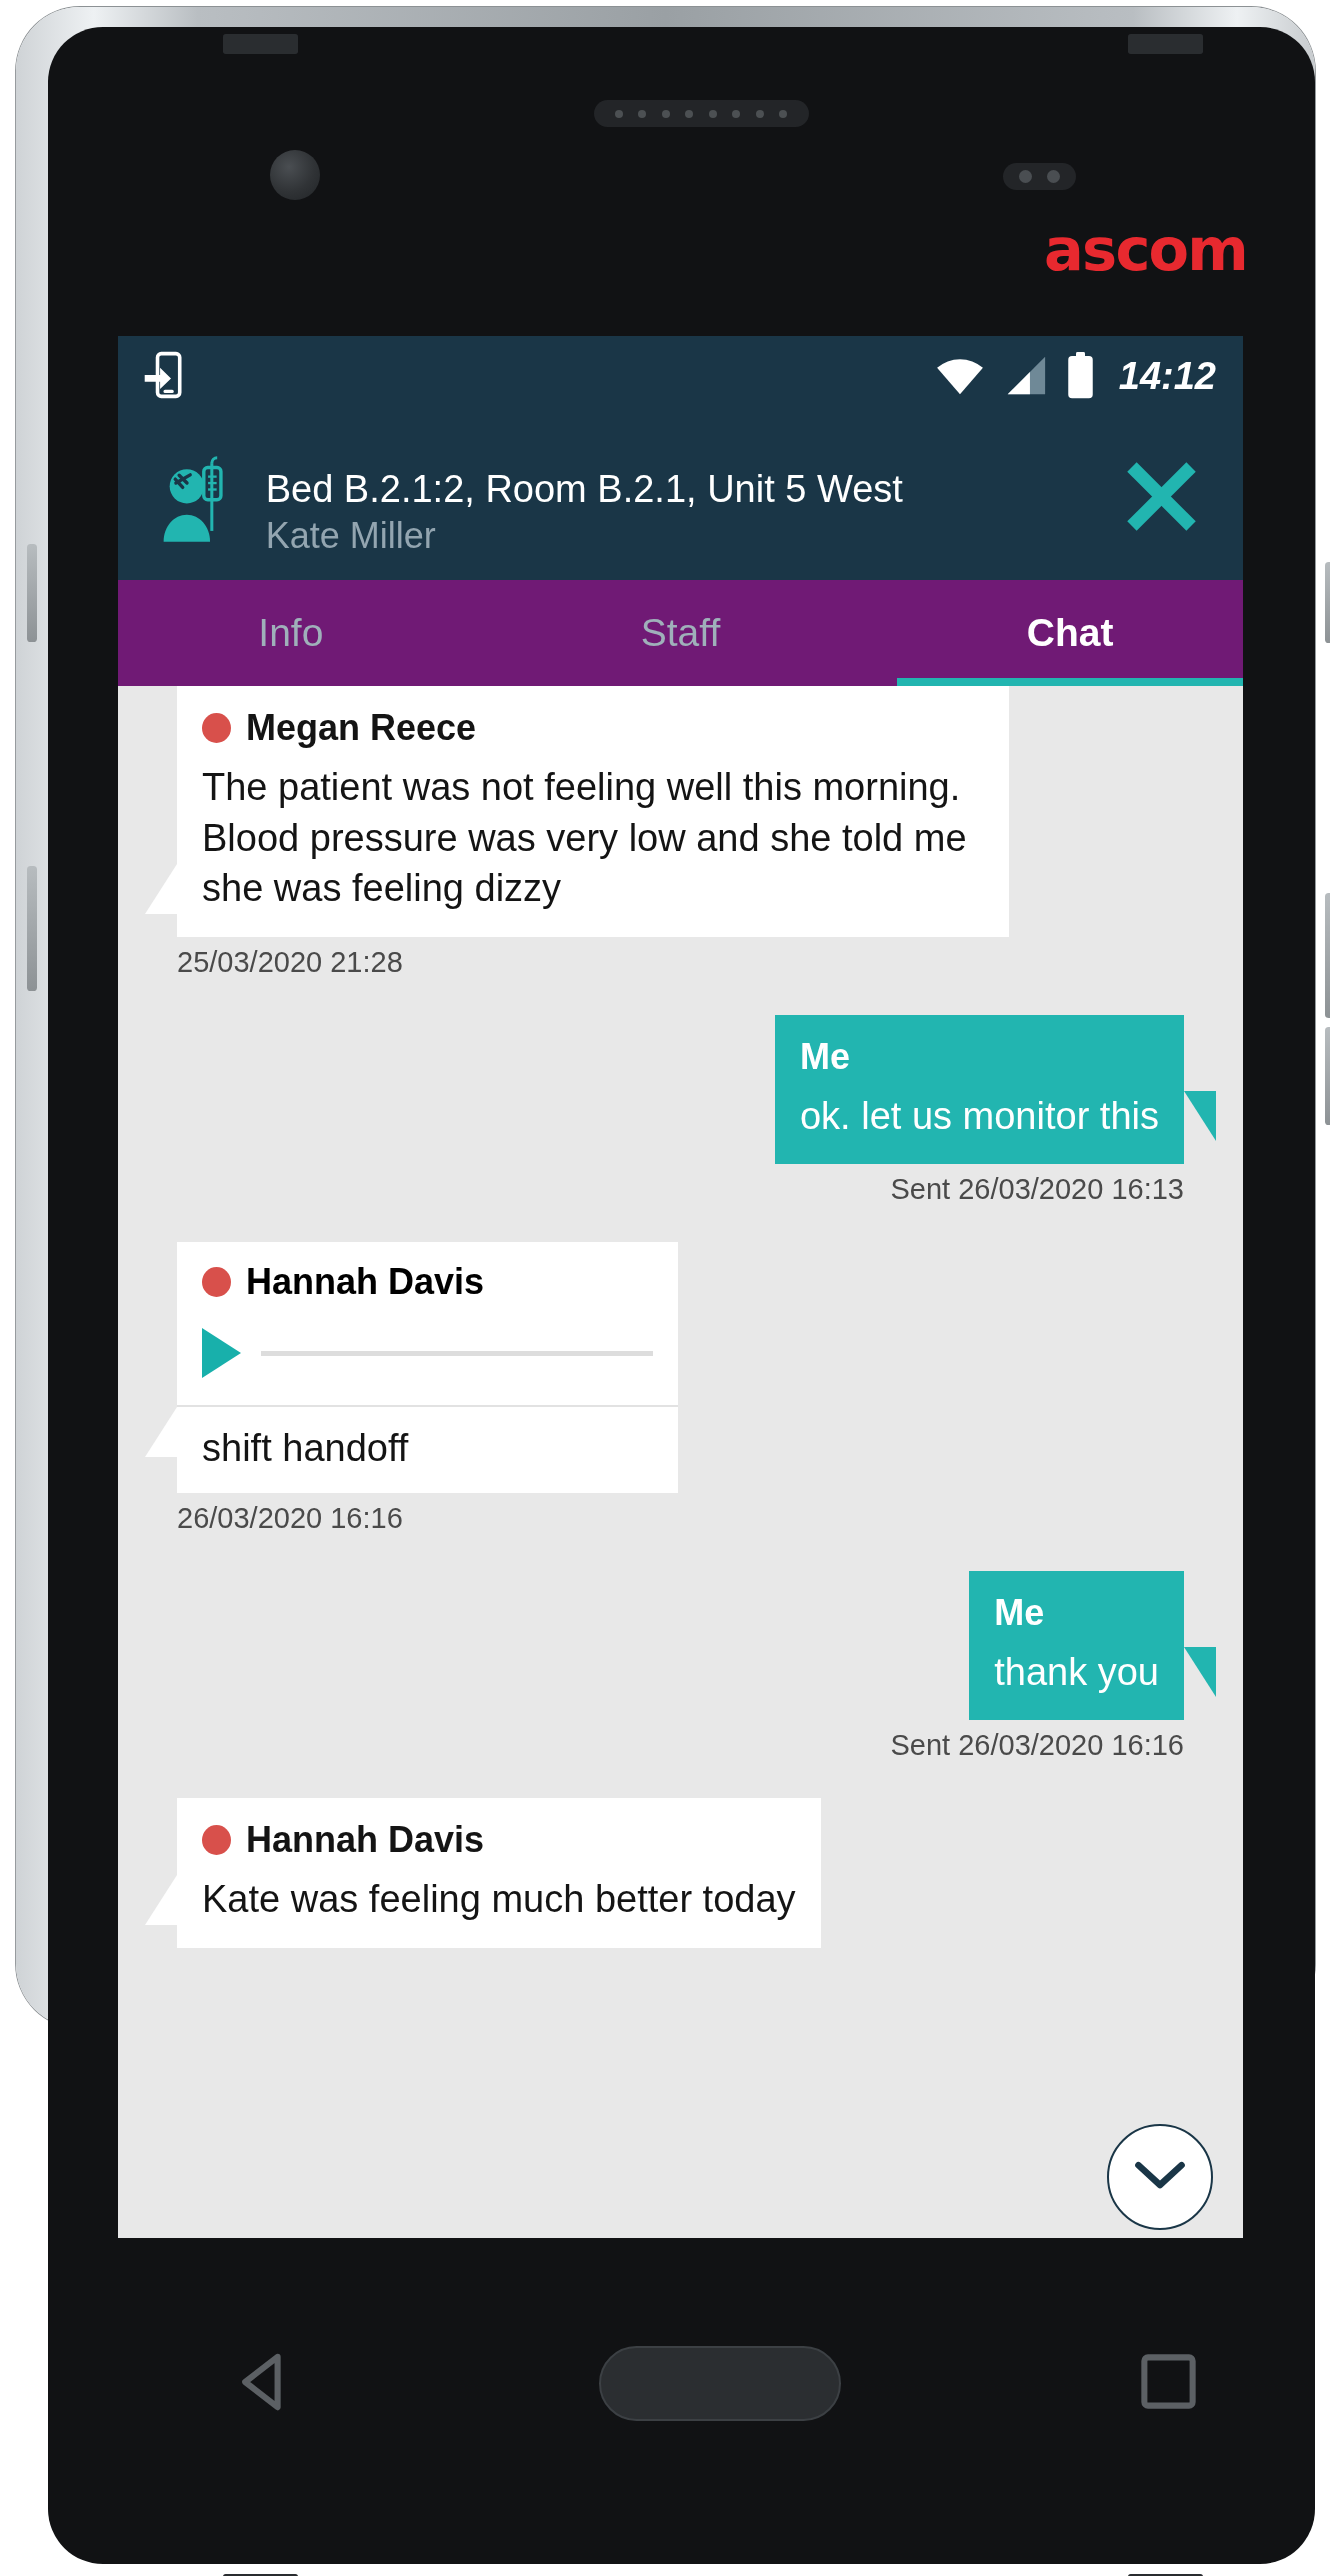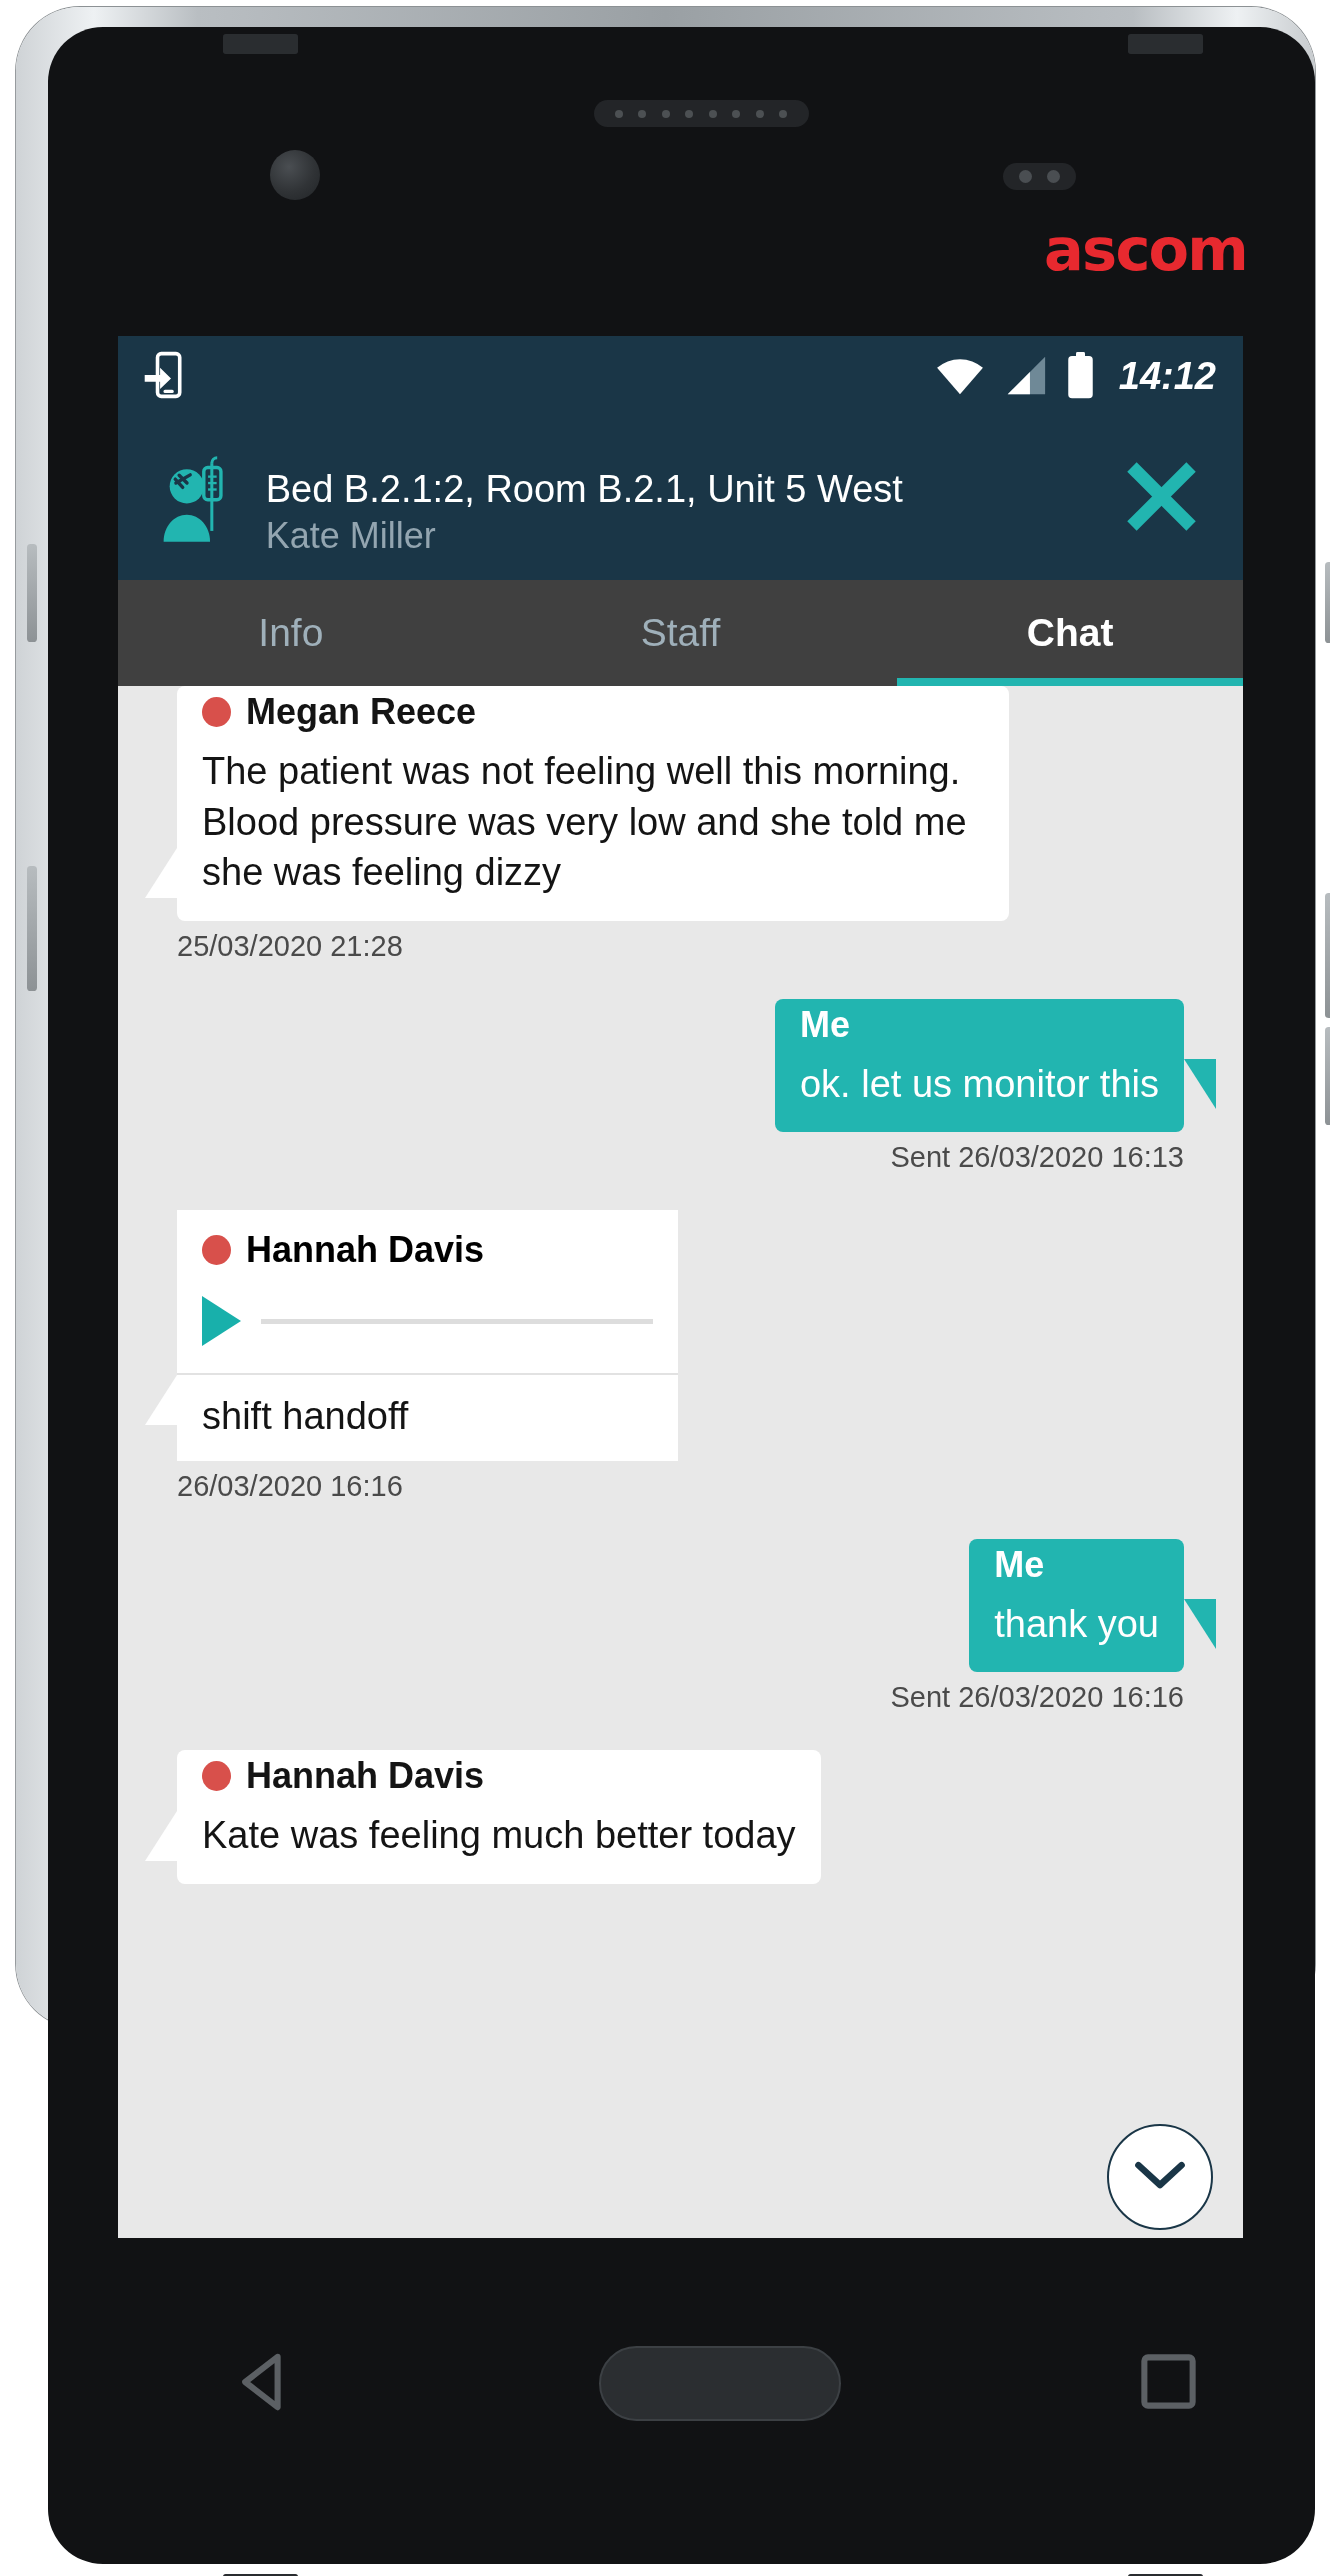--- a/index.html
+++ b/index.html
@@ -94,36 +94,36 @@
     background: #1a3647; padding: 18px 30px 23px 30px;
     display: flex; align-items: center;
   }
   #patient-icon { width: 107px; flex: 0 0 107px; display:flex; align-items:center; justify-content:center;}
   #patient-text { flex: 1; padding-left: 10.7px; }
   #patient-location { color:#ffffff; font-size: 38px; line-height: 1.12; font-weight: 400; margin-top: 32px; }
   #patient-name { color:#93a5b0; font-size: 36px; line-height: 1.2; margin-top: 3.6px; }
   #close-button { width: 104px; flex:0 0 104px; display:flex; align-items:center; justify-content:center; }
 
   
-  #tab-bar { background:#404040; display:flex; height: 106px; gap: 44px; }
+  #tab-bar { background:#701a75; display:flex; height: 106px; gap: 44px; }
   .tab { flex:1; display:flex; align-items:center; justify-content:center;
          color:#9fb0ba; font-size: 39px; position:relative; }
   .tab.active { color:#ffffff; font-weight:700;text-align:center; }
   .tab.active::after{
     content:""; position:absolute; left:0; right:0; bottom:0; height:8px; background:#22b5b0;
   }
 
   
   #chat-area { position: relative; height: 1583px; background:#e8e8e8; overflow:hidden; }
   .msg-row { padding: 0 27px; }
   .msg-row.incoming { display:flex; flex-direction:column; align-items:flex-start; }
   .msg-row.outgoing { display:flex; flex-direction:column; align-items:flex-end; }
 
   .bubble {
-    position: relative; max-width: 832px; padding: 6px 25px 23px 25px; border-radius: 8px;
+    position: relative; max-width: 832px; padding: 22px 25px 23px 25px;
   }
   .bubble.in  { background:#ffffff; color:#141414; margin-left: 32px; }
   .bubble.out { background:#22b5b0; color:#ffffff; margin-right: 32px; text-align: right; }
 
   
   .bubble.in::before{
     content:""; position:absolute; left:-32px; bottom:23px;
     border-style:solid; border-width: 0 0 50px 32px;
     border-color: transparent transparent #ffffff transparent;
   }

